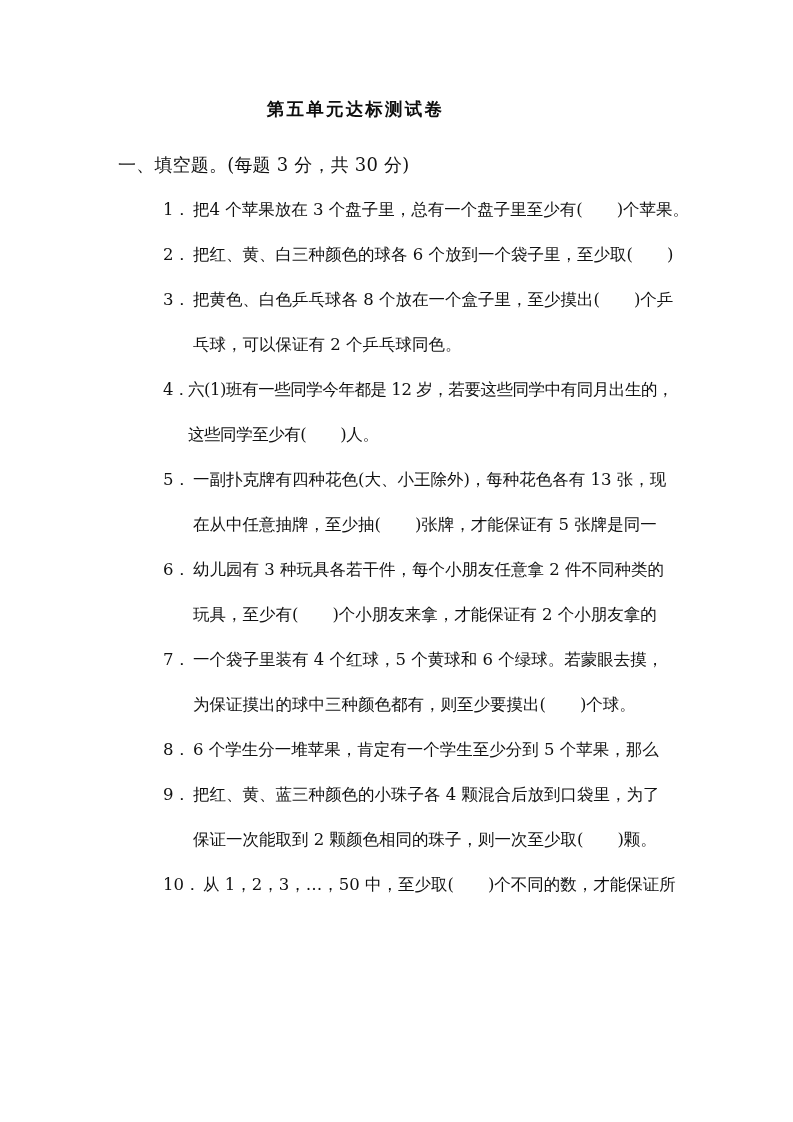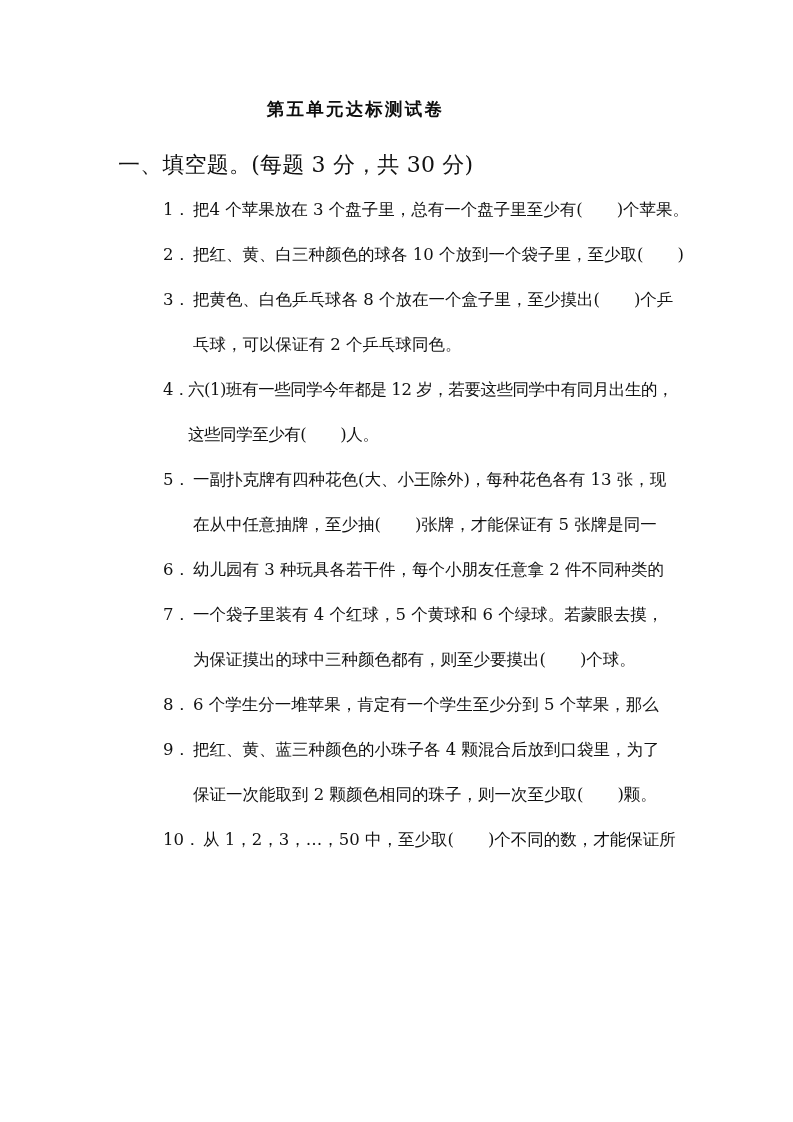--- a/index.html
+++ b/index.html
@@ -37,21 +37,21 @@
   
   .body-col {
     position: absolute;
     left: 118px;
     top: 142px;
     width: 566px;
   }
 
   
   .section-heading {
-    font-size: 22px;
+    font-size: 18px;
     line-height: 45px;
     color: #111111;
     white-space: nowrap;
     letter-spacing: 0.2px;
   }
 
   
   .q-list {
     margin: 0;
     padding: 0;
@@ -122,21 +122,21 @@
     <ol class="q-list">
 
       <li class="q-item">
         <span class="q-line">
           <span class="q-num">1．</span><span>把4 个苹果放在 3 个盘子里，总有一个盘子里至少有(</span><span class="blank-gap"></span><span>)个苹果。</span>
         </span>
       </li>
 
       <li class="q-item">
         <span class="q-line">
-          <span class="q-num">2．</span><span>把红、黄、白三种颜色的球各 10 个放到一个袋子里，至少取(</span><span class="blank-gap"></span><span>)</span>
+          <span class="q-num">2．</span><span>把红、黄、白三种颜色的球各 6 个放到一个袋子里，至少取(</span><span class="blank-gap"></span><span>)</span>
         </span>
       </li>
 
       <li class="q-item">
         <span class="q-line">
           <span class="q-num">3．</span><span>把黄色、白色乒乓球各 8 个放在一个盒子里，至少摸出(</span><span class="blank-gap"></span><span>)个乒</span>
         </span>
         <span class="q-cont">乓球，可以保证有 2 个乒乓球同色。</span>
       </li>
 
@@ -151,20 +151,21 @@
         <span class="q-line">
           <span class="q-num">5．</span><span>一副扑克牌有四种花色(大、小王除外)，每种花色各有 13 张，现</span>
         </span>
         <span class="q-cont"><span>在从中任意抽牌，至少抽(</span><span class="blank-gap"></span><span>)张牌，才能保证有 5 张牌是同一</span></span>
       </li>
 
       <li class="q-item">
         <span class="q-line">
           <span class="q-num">6．</span><span>幼儿园有 3 种玩具各若干件，每个小朋友任意拿 2 件不同种类的</span>
         </span>
+        <span class="q-cont"><span>玩具，至少有(</span><span class="blank-gap"></span><span>)个小朋友来拿，才能保证有 2 个小朋友拿的</span></span>
       </li>
 
       <li class="q-item">
         <span class="q-line">
           <span class="q-num">7．</span><span>一个袋子里装有 4 个红球，5 个黄球和 6 个绿球。若蒙眼去摸，</span>
         </span>
         <span class="q-cont"><span>为保证摸出的球中三种颜色都有，则至少要摸出(</span><span class="blank-gap"></span><span>)个球。</span></span>
       </li>
 
       <li class="q-item">

